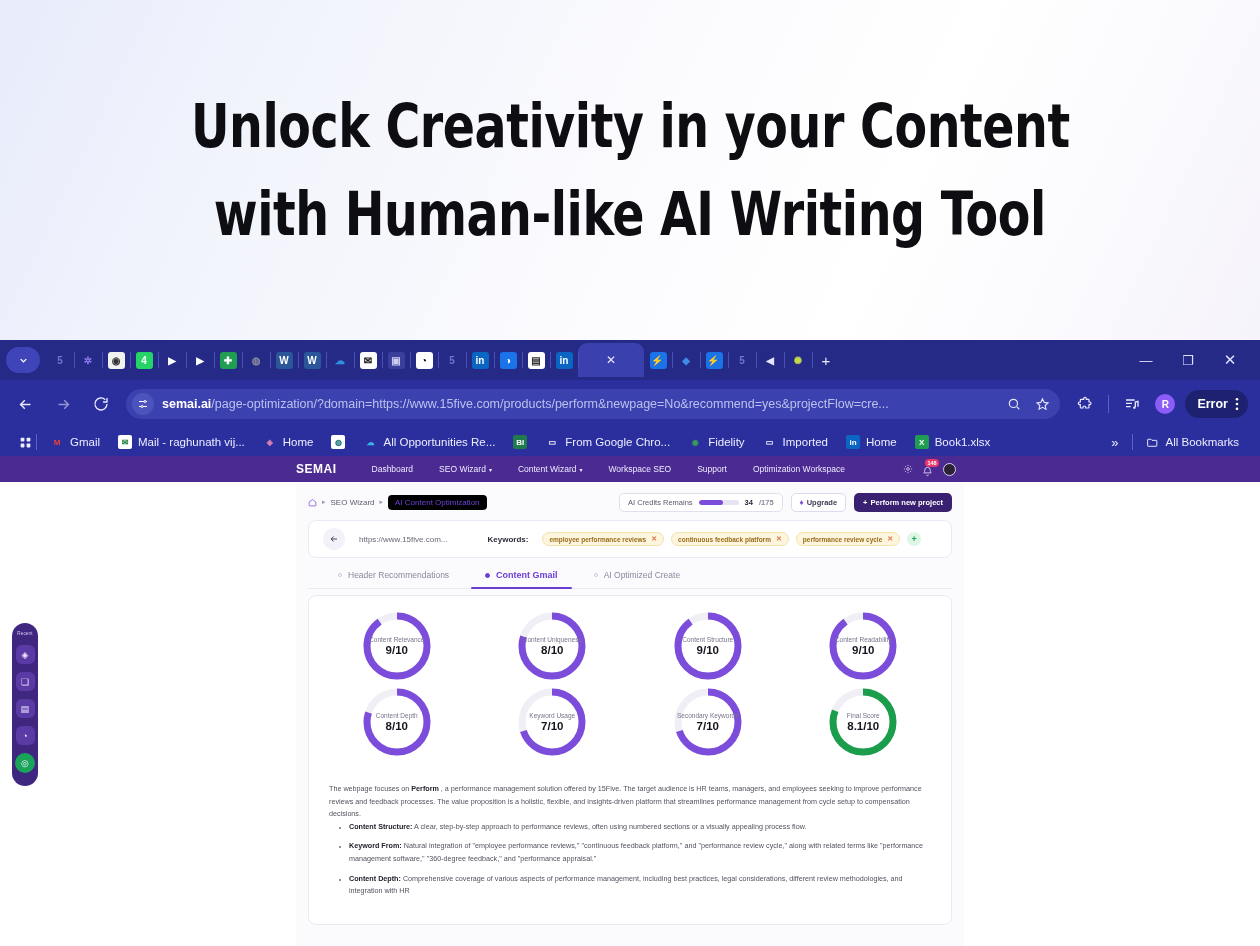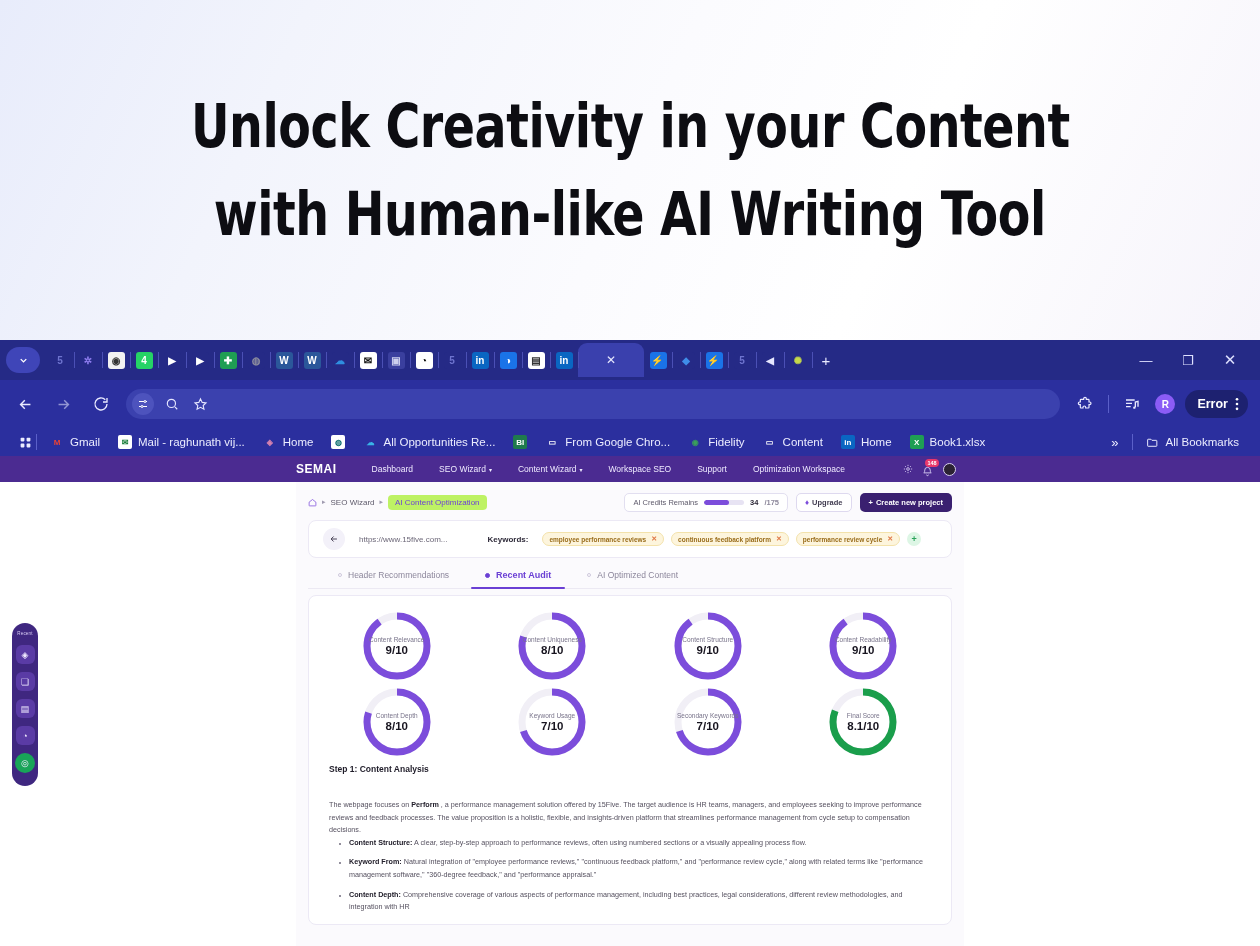--- a/index.html
+++ b/index.html
@@ -113,21 +113,21 @@
     font-size: 5.5px; font-weight: 700; border-radius: 6px; padding: 0.5px 2.5px; line-height: 1.3;
   }
   .nav-avatar { width: 13px; height: 13px; border-radius: 50%; background: #2b2233; border: 1px solid #d8cff0; }
 
   
   .content { position: absolute; left: 296px; top: 26px; width: 668px; bottom: 0; background: #fbfafd; padding: 10px 12px 0 12px; }
 
   .crumbrow { display: flex; align-items: center; height: 20px; gap: 0; }
   .crumb { font-size: 8px; color: #5e5a6b; display: flex; align-items: center; }
   .crumb-sep { font-size: 7px; color: #a09bb0; margin: 0 5px; }
-  .crumb-active { font-size: 8px; color: #6d40d6; background: #bef264; border-radius: 4px; padding: 3px 7px; }
+  .crumb-active { font-size: 8px; color: #6d40d6; background: #000000; border-radius: 4px; padding: 3px 7px; }
   .crumb-right { margin-left: auto; display: flex; align-items: center; gap: 8px; }
   .credits {
     height: 19px; border: 1px solid #e2dff0; background: #fff; border-radius: 5px;
     display: flex; align-items: center; gap: 6px; padding: 0 8px; font-size: 7.5px; color: #5e5a6b;
   }
   .credbar { width: 40px; height: 5px; background: #e7e3f3; border-radius: 3px; overflow: hidden; }
   .credbar i { display: block; height: 100%; width: 62%; background: #7c4ddb; border-radius: 3px; }
   .credits b { color: #2b2736; font-weight: 700; }
   .credits .slash { color: #8d889b; font-weight: 700; }
   .btn-upgrade {
@@ -333,20 +333,21 @@
         </svg>
     </div>
     <div class="omnibox">
       <div class="omni-lead">
         <svg width="12" height="12" viewBox="0 0 24 24" fill="none" stroke="currentColor" stroke-width="2">
           <path d="M4 7h10M18 7h2M4 17h4M12 17h8"></path>
             <circle cx="16" cy="7" r="2"></circle>
             <circle cx="10" cy="17" r="2"></circle>
         </svg>
       </div>
+      <div class="url"><b>semai.ai</b><span>/page-optimization/?domain=https://www.15five.com/products/perform&amp;newpage=No&amp;recommend=yes&amp;projectFlow=cre...</span></div>
       <div class="omni-ico">
         <svg width="14" height="14" viewBox="0 0 24 24" fill="none" stroke="currentColor" stroke-width="2">
             <circle cx="11" cy="11" r="7"></circle>
             <path d="M21 21l-4-4"></path>
           </svg>
       </div>
       <div class="omni-ico">
         <svg width="15" height="15" viewBox="0 0 24 24" fill="none" stroke="currentColor" stroke-width="1.8">
             <path d="M12 3l2.7 5.6 6.1.8-4.5 4.2 1.2 6-5.5-3-5.5 3 1.2-6L3.2 9.4l6.1-.8z"></path>
           </svg>
@@ -414,21 +415,21 @@
         <div class="bm">
           <span class="bm-ico" style="color: rgb(255, 255, 255); font-size: 8px; font-weight: 700;">▭</span>
           <span>From Google Chro...</span>
         </div>
         <div class="bm">
           <span class="bm-ico" style="color: rgb(58, 160, 90); font-size: 8px; font-weight: 700;">◉</span>
           <span>Fidelity</span>
         </div>
         <div class="bm">
           <span class="bm-ico" style="color: rgb(255, 255, 255); font-size: 8px; font-weight: 700;">▭</span>
-          <span>Content</span>
+          <span>Imported</span>
         </div>
         <div class="bm">
           <span class="bm-ico" style="background: rgb(10, 102, 194); border-radius: 2px; color: rgb(255, 255, 255); font-size: 8px; font-weight: 700;">in</span>
           <span>Home</span>
         </div>
         <div class="bm">
           <span class="bm-ico" style="background: rgb(31, 158, 83); border-radius: 2px; color: rgb(255, 255, 255); font-size: 8px; font-weight: 700;">X</span>
           <span>Book1.xlsx</span>
         </div>
       </div>
@@ -515,21 +516,21 @@
               </span>
             <b>34</b>
             <span class="slash">/175</span>
           </div>
           <div class="btn-upgrade">
             <span style="color:#7c4ddb;font-size:8px;">♦</span>
             <span>Upgrade</span>
           </div>
           <div class="btn-create">
             <span>+</span>
-            <span>Create new project</span>
+            <span>Perform new project</span>
           </div>
         </div>
       </div>
 
       <div class="urlcard">
         <div class="backcirc">
           <svg width="10" height="10" viewBox="0 0 24 24" fill="none" stroke="currentColor" stroke-width="2.4">
               <path d="M19 12H5M11 18l-6-6 6-6"></path>
             </svg>
         </div>
@@ -552,25 +553,25 @@
           </div>
       </div>
 
       <div class="tabsrow" id="panel-tabs">
           <div class="ptab">
             <span class="dotdim"></span>
             <span>Header Recommendations</span>
           </div>
           <div class="ptab active">
             <span class="dotdim"></span>
-            <span>Recent Audit</span>
+            <span>Content Gmail</span>
           </div>
           <div class="ptab">
             <span class="dotdim"></span>
-            <span>AI Optimized Content</span>
+            <span>AI Optimized Create</span>
           </div>
         </div>
       <div class="tabs-rule"></div>
 
       <div class="panel">
         <div class="ringgrid" id="ring-grid">
             <div class="ringcell">
               <div class="ring">
                 <svg width="72" height="72" viewBox="0 0 72 72">
                   <circle cx="36" cy="36" r="30" fill="none" stroke="#f1eff6" stroke-width="7"></circle>
@@ -662,21 +663,20 @@
                 </svg>
                 <div class="ringlabel">
                   <div class="t">Final Score</div>
                   <div class="v">8.1/10</div>
                 </div>
               </div>
             </div>
           </div>
 
         <div class="body-txt">
-          <div class="h-step">Step 1: Content Analysis</div>
           <p class="p">
             <span>The webpage focuses on </span><b>Perform</b><span> , a performance management solution offered by 15Five. The target audience is HR teams, managers, and employees seeking to improve performance reviews and feedback processes. The value proposition is a holistic, flexible, and insights-driven platform that streamlines performance management from cycle setup to compensation decisions.</span>
           </p>
           <ul class="bl" id="bullet-list">
               <li><b>Content Structure:</b><span> A clear, step-by-step approach to performance reviews, often using numbered sections or a visually appealing process flow.</span></li>
               <li><b>Keyword From:</b><span> Natural integration of "employee performance reviews," "continuous feedback platform," and "performance review cycle," along with related terms like "performance management software," "360-degree feedback," and "performance appraisal."</span></li>
               <li><b>Content Depth:</b><span> Comprehensive coverage of various aspects of performance management, including best practices, legal considerations, different review methodologies, and integration with HR</span></li>
             </ul>
         </div>
       </div>

